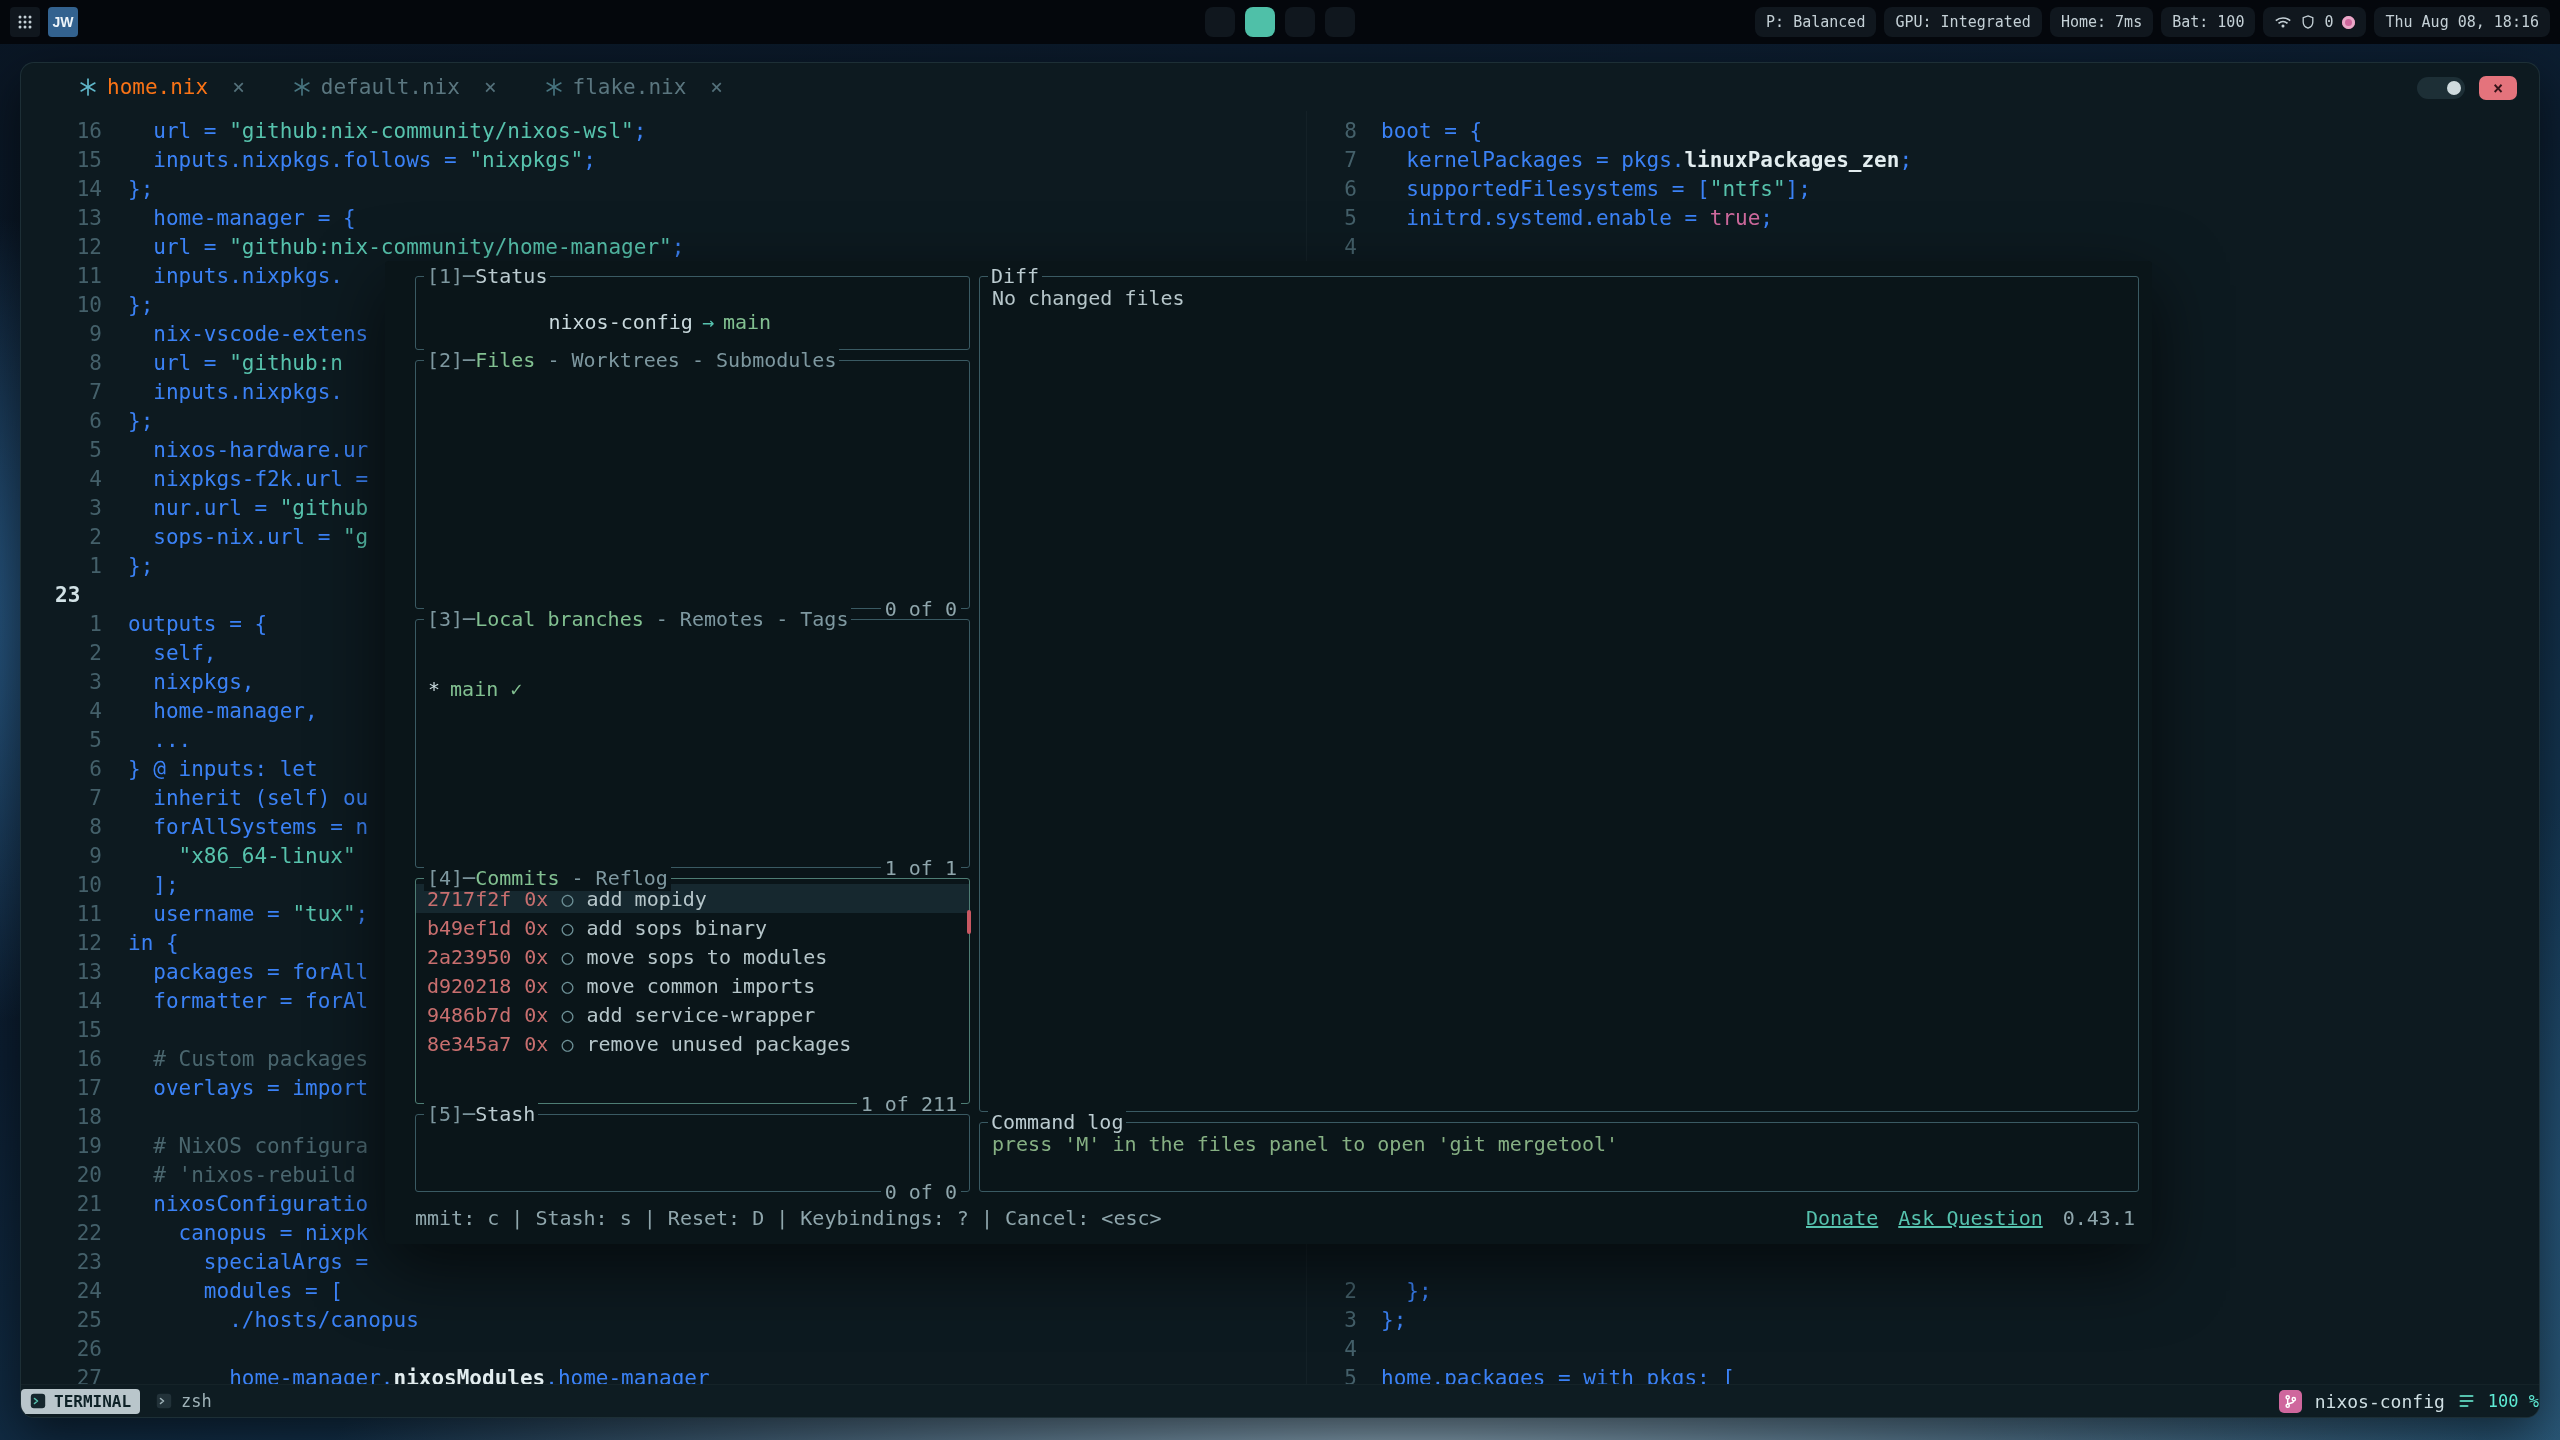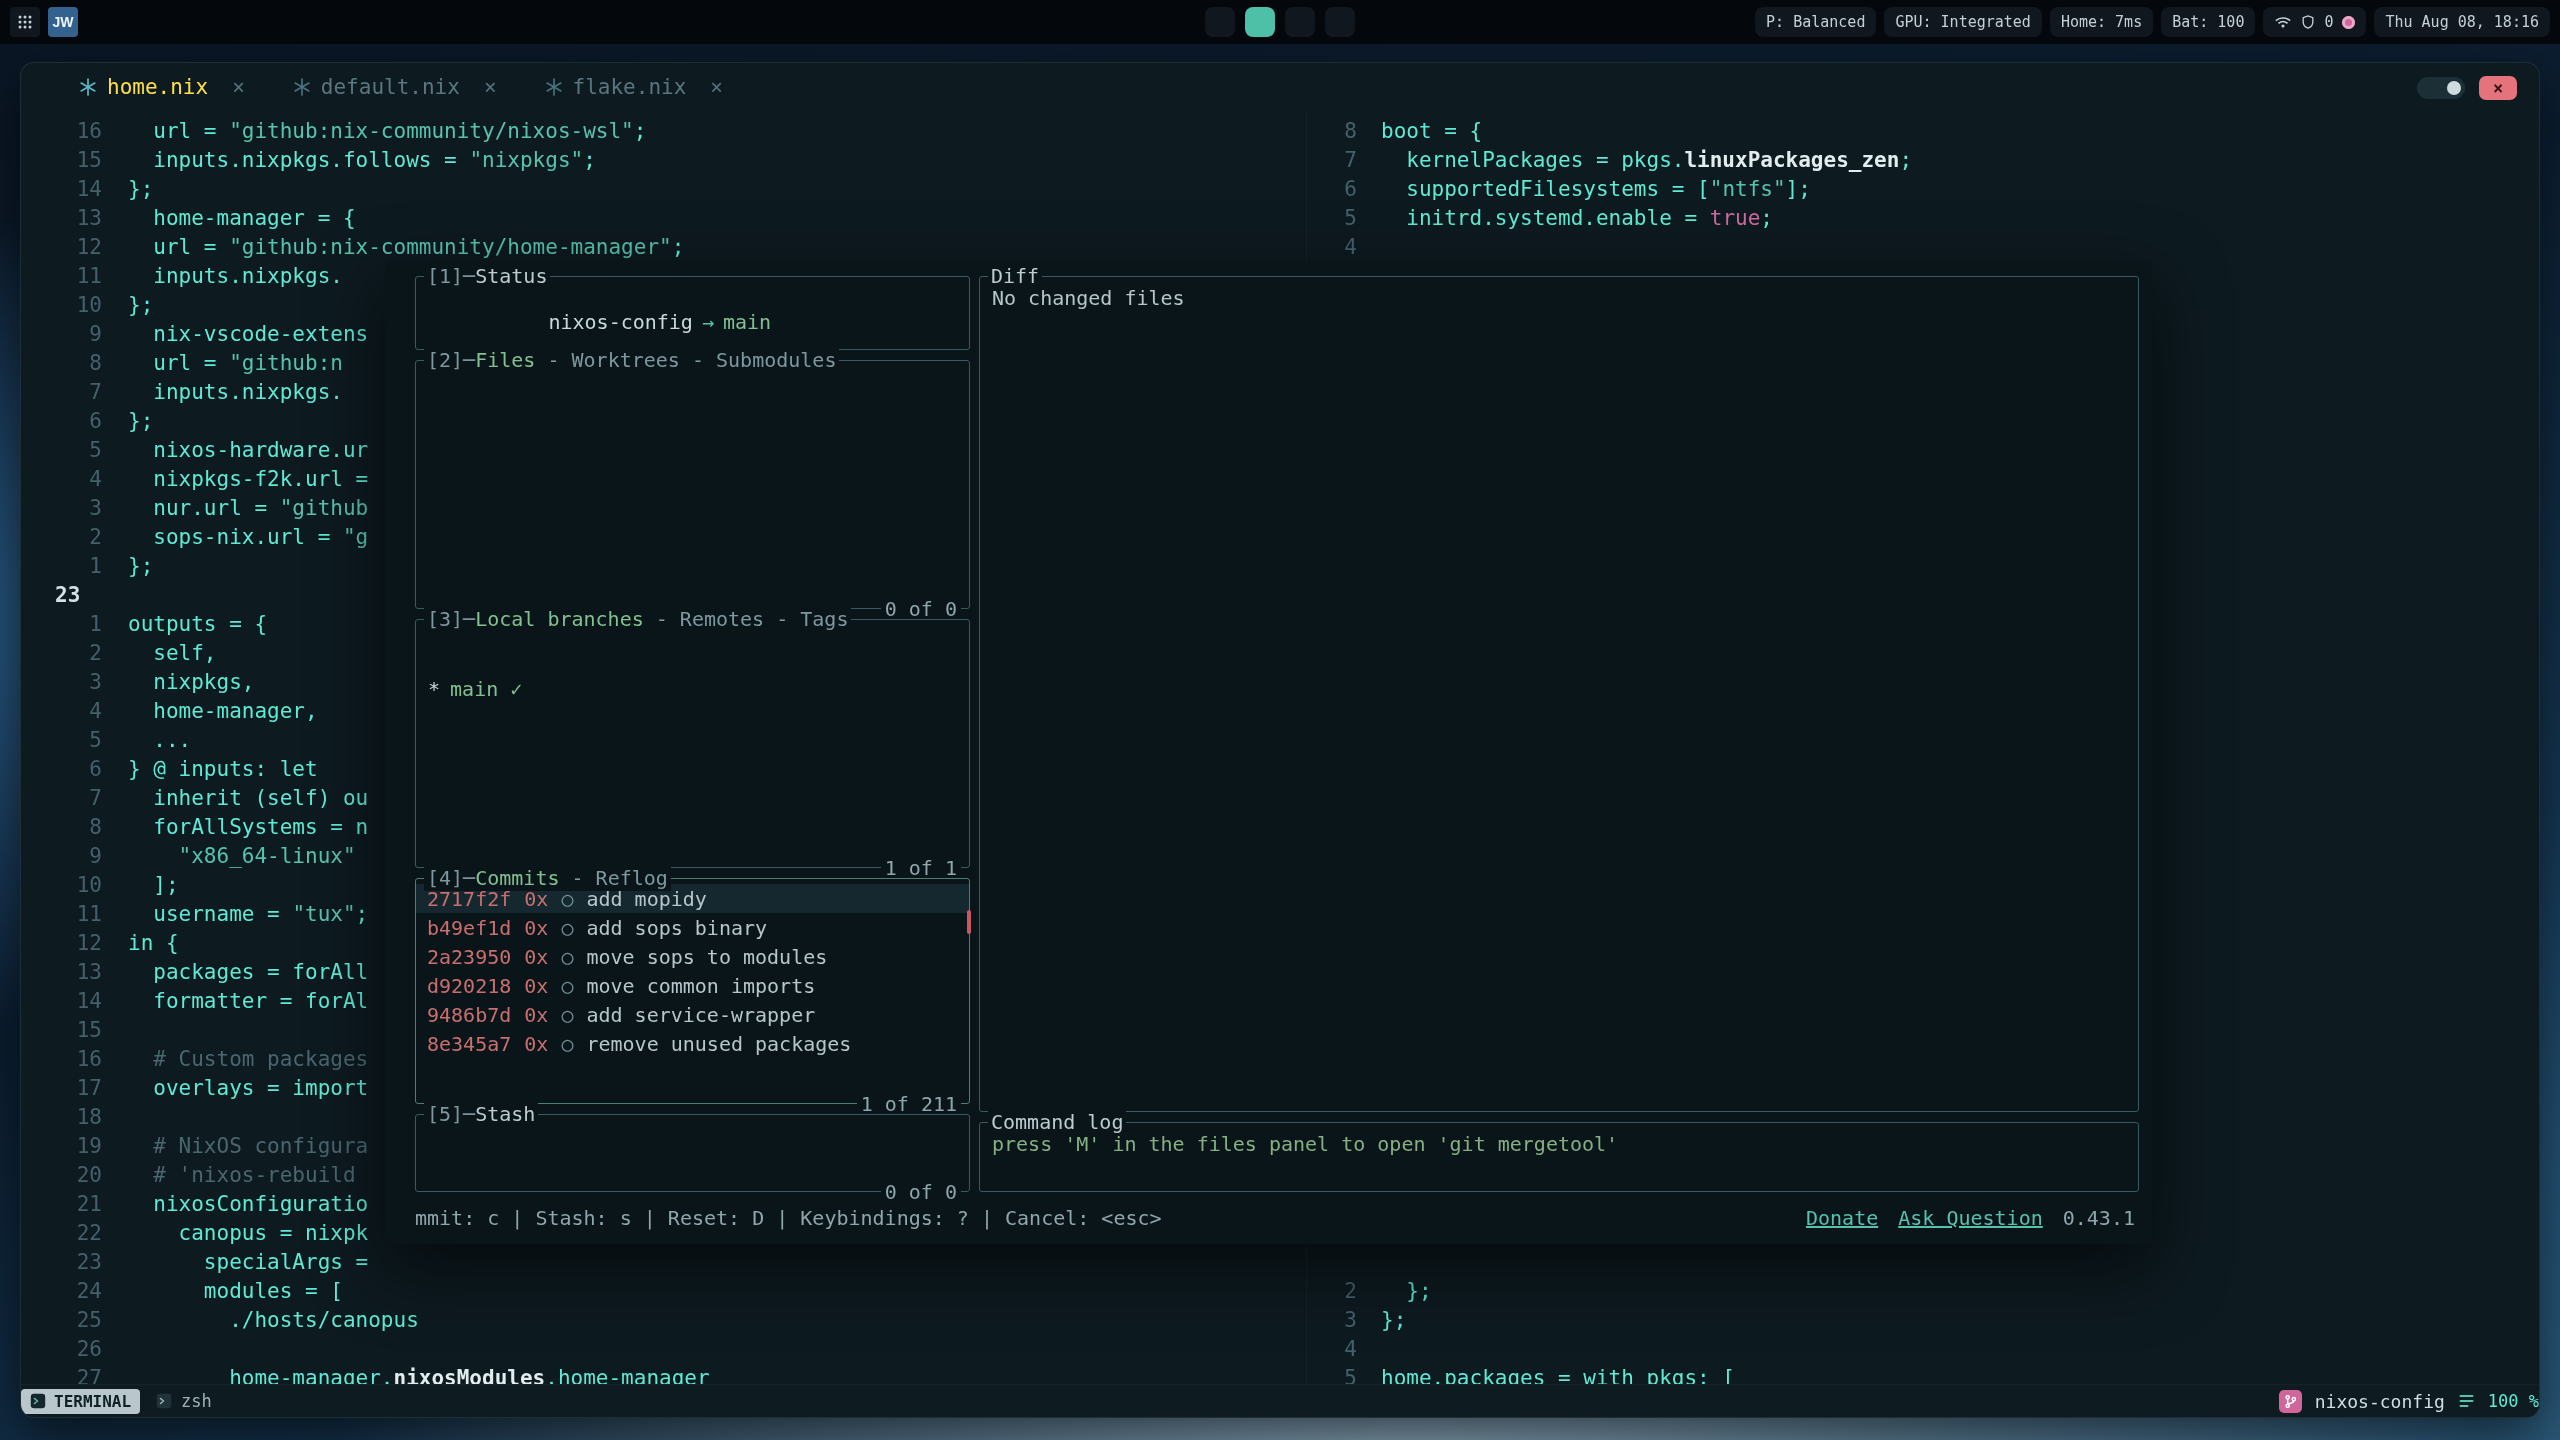--- a/index.html
+++ b/index.html
@@ -34,42 +34,42 @@
   
   .win { position:absolute; left:20px; right:20px; top:62px; bottom:22px; background:#0d1a20;
     border:1px solid rgba(130,180,190,.14); border-radius:14px;
     box-shadow:0 18px 50px rgba(0,0,0,.55); overflow:hidden; z-index:20; }
 
   .tabbar { height:48px; display:flex; align-items:center; padding-left:58px; gap:48px; position:relative; }
   .tab { display:flex; align-items:center; gap:10px; color:#53707a; font-size:21px; cursor:default; }
   .tab .snow { width:18px; height:18px; color:#47747f; flex:none; }
   .tab.active .snow { color:#5fb6c9; }
   .tab-label { color:#5a767f; }
-  .tab.active .tab-label { color:#fde047; }
+  .tab.active .tab-label { color:#f97316; }
   .tab-close { margin-left:14px; color:#53707a; font-size:21px; }
   .win-controls { position:absolute; right:22px; top:13px; display:flex; gap:14px; align-items:center; }
   .toggle { width:48px; height:22px; border-radius:12px; background:#1d2f36; position:relative; }
   .toggle-dot { position:absolute; right:4px; top:4px; width:14px; height:14px; border-radius:50%; background:#cfdbde; }
   .close-btn { width:38px; height:24px; border-radius:7px; background:#e4737c; color:#351319;
     display:flex; align-items:center; justify-content:center; font-size:17px; font-weight:700; }
 
   
   .editor { position:absolute; top:48px; left:0; right:0; bottom:33px; display:flex;
     font-size:21px; line-height:29px; overflow:hidden; }
   .pane-left { width:1286px; position:relative; border-right:1px solid rgba(255,255,255,.03); overflow:hidden; }
   .pane-right { flex:1; position:relative; overflow:hidden; }
   .lines { padding-top:6px; }
   .code-line { display:flex; height:29px; white-space:pre; }
   .pane-left .ln { width:81px; text-align:right; color:#44606a; flex:none; }
   .code-line .code { margin-left:26px; color:#aec0c5; }
   .code-line.cur .ln { width:81px; text-align:left; padding-left:34px; color:#d2e2e6; font-weight:700; }
   .pane-right .ln { width:50px; text-align:right; color:#44606a; flex:none; }
   .pane-right .code { margin-left:24px; }
   .rb { position:absolute; left:0; right:0; top:1166px; }
-  .tok-fg  { color:#5eead4; }
+  .tok-fg  { color:#3b82f6; }
   .tok-fgb { color:#e2edef; font-weight:600; }
   .tok-str { color:#57c3ad; }
   .tok-com { color:#4a666e; }
   .tok-kw  { color:#cf6a9e; }
 
   
   .lg { position:absolute; left:385px; top:261px; width:1767px; height:983px; background:#0a1519;
     border-radius:4px; box-shadow:0 24px 70px rgba(0,0,0,.6); z-index:40; font-size:20px;
     padding:15px 13px 0 30px; display:flex; flex-direction:column; color:#b6c6ca; }
   .lg-main { display:flex; gap:9px; flex:1; min-height:0; }

